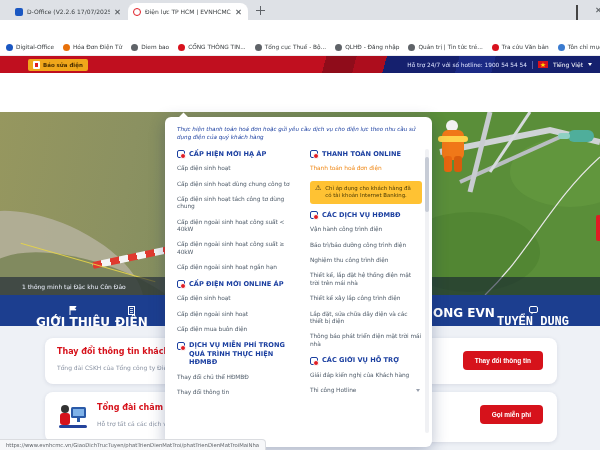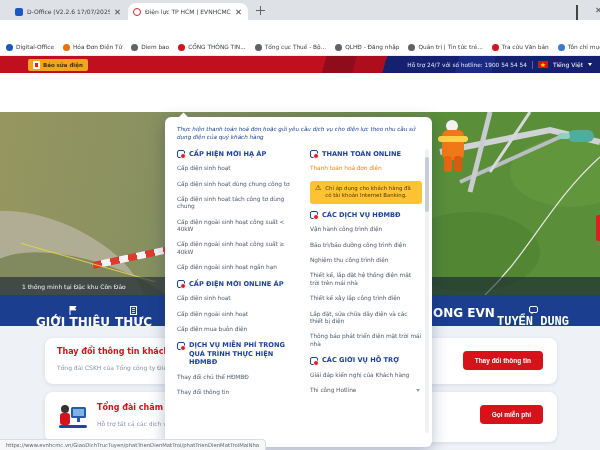--- a/index.html
+++ b/index.html
@@ -361,21 +361,21 @@
       <svg width="8" height="9">
           <path d="M1 0 v9 M1 0.5 h6 l-1.5 1.7 L7 3.9 h-6" stroke="#fff" stroke-width="1" fill="#fff"></path>
         </svg>
       <span>GIỚI THIỆU</span>
     </div>
     <div class="pn abs" style="left:115px;">
       <svg width="7" height="9">
           <rect x="0.5" y="0.5" width="6" height="8" fill="none" stroke="#fff"></rect>
           <path d="M2 2.5 h3 M2 4.5 h3 M2 6.5 h3" stroke="#fff" stroke-width="0.8"></path>
         </svg>
-      <span>THỰC</span>
+      <span>ĐIỆN</span>
     </div>
     <div class="pn abs" style="left:433px;align-items:center;">
       <span>ONG EVN</span>
     </div>
     <div class="pn abs" style="left:497px;font-family:Liberation Mono, monospace;">
       <svg width="9" height="9">
           <rect x="0.5" y="0.5" width="8" height="6" rx="1.5" fill="none" stroke="#fff"></rect>
           <path d="M2.5 6.5 L2.5 8.5 L4.5 6.5" fill="#fff"></path>
         </svg>
       <span>TUYỂN DỤNG</span>

